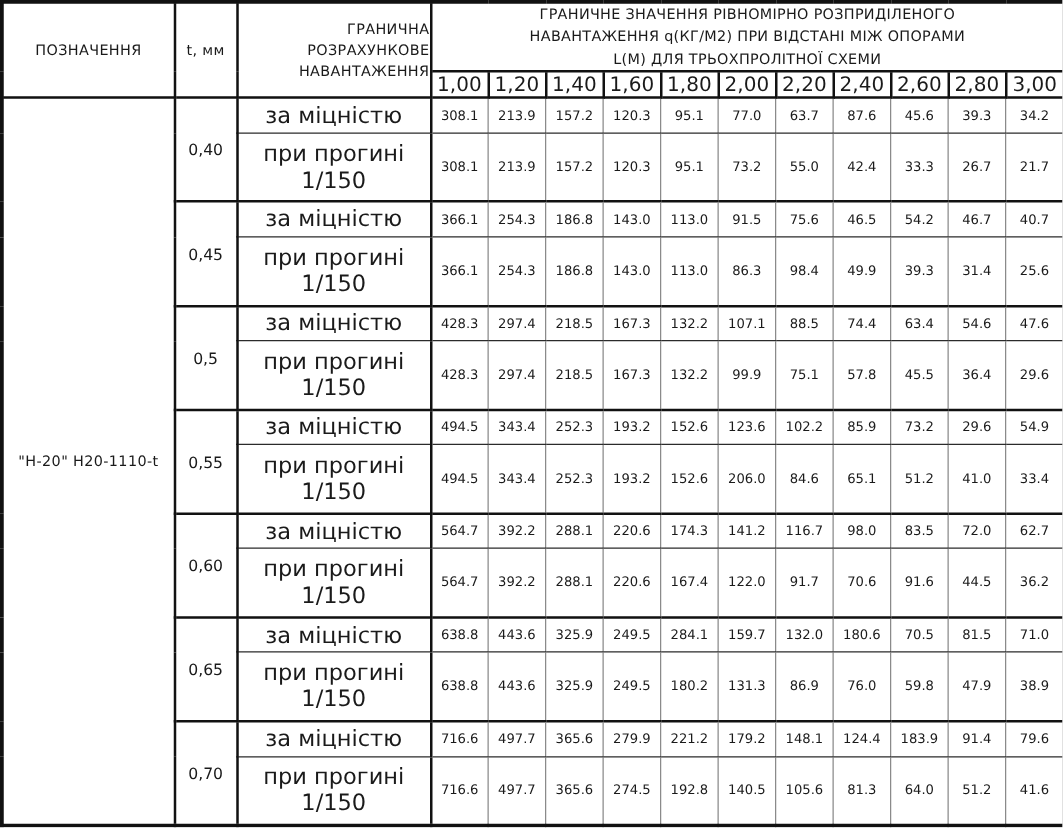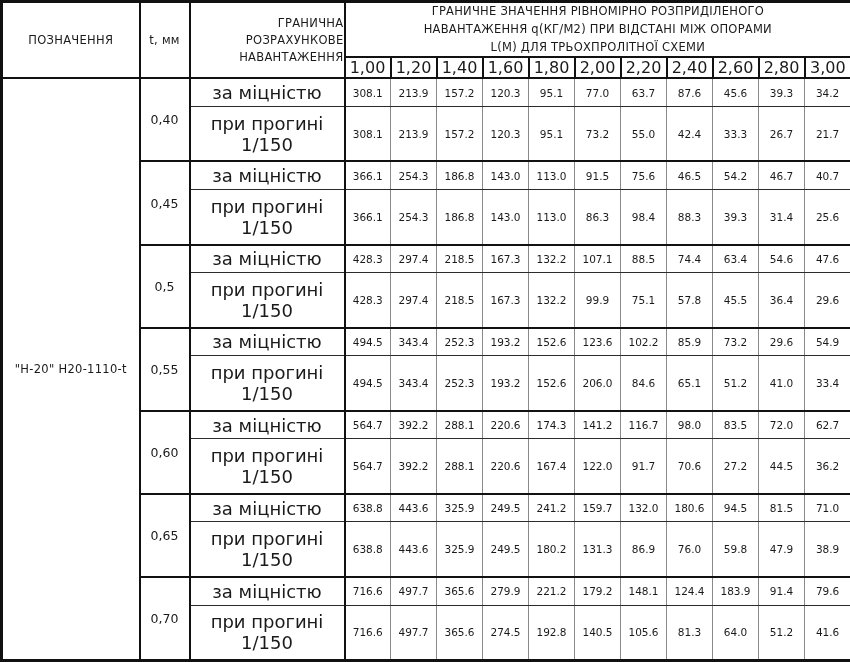--- a/index.html
+++ b/index.html
@@ -214,21 +214,21 @@
         </tr>
         <tr class="rule-thick">
           <td class="c-crit">при прогині 1/150</td>
           <td class="c-val">366.1</td>
           <td class="c-val">254.3</td>
           <td class="c-val">186.8</td>
           <td class="c-val">143.0</td>
           <td class="c-val">113.0</td>
           <td class="c-val">86.3</td>
           <td class="c-val">98.4</td>
-          <td class="c-val">88.3</td>
+          <td class="c-val">49.9</td>
           <td class="c-val">39.3</td>
           <td class="c-val">31.4</td>
           <td class="c-val last">25.6</td>
         </tr>
         <tr class="rule-thin">
           <td class="c-t bottom-thick" rowspan="2">0,5</td>
           <td class="c-crit">за міцністю</td>
           <td class="c-val">428.3</td>
           <td class="c-val">297.4</td>
           <td class="c-val">218.5</td>
@@ -302,36 +302,36 @@
         <tr class="rule-thick">
           <td class="c-crit">при прогині 1/150</td>
           <td class="c-val">564.7</td>
           <td class="c-val">392.2</td>
           <td class="c-val">288.1</td>
           <td class="c-val">220.6</td>
           <td class="c-val">167.4</td>
           <td class="c-val">122.0</td>
           <td class="c-val">91.7</td>
           <td class="c-val">70.6</td>
-          <td class="c-val">27.2</td>
+          <td class="c-val">91.6</td>
           <td class="c-val">44.5</td>
           <td class="c-val last">36.2</td>
         </tr>
         <tr class="rule-thin">
           <td class="c-t bottom-thick" rowspan="2">0,65</td>
           <td class="c-crit">за міцністю</td>
           <td class="c-val">638.8</td>
           <td class="c-val">443.6</td>
           <td class="c-val">325.9</td>
           <td class="c-val">249.5</td>
-          <td class="c-val">241.2</td>
+          <td class="c-val">284.1</td>
           <td class="c-val">159.7</td>
           <td class="c-val">132.0</td>
           <td class="c-val">180.6</td>
-          <td class="c-val">94.5</td>
+          <td class="c-val">70.5</td>
           <td class="c-val">81.5</td>
           <td class="c-val last">71.0</td>
         </tr>
         <tr class="rule-thick">
           <td class="c-crit">при прогині 1/150</td>
           <td class="c-val">638.8</td>
           <td class="c-val">443.6</td>
           <td class="c-val">325.9</td>
           <td class="c-val">249.5</td>
           <td class="c-val">180.2</td>

